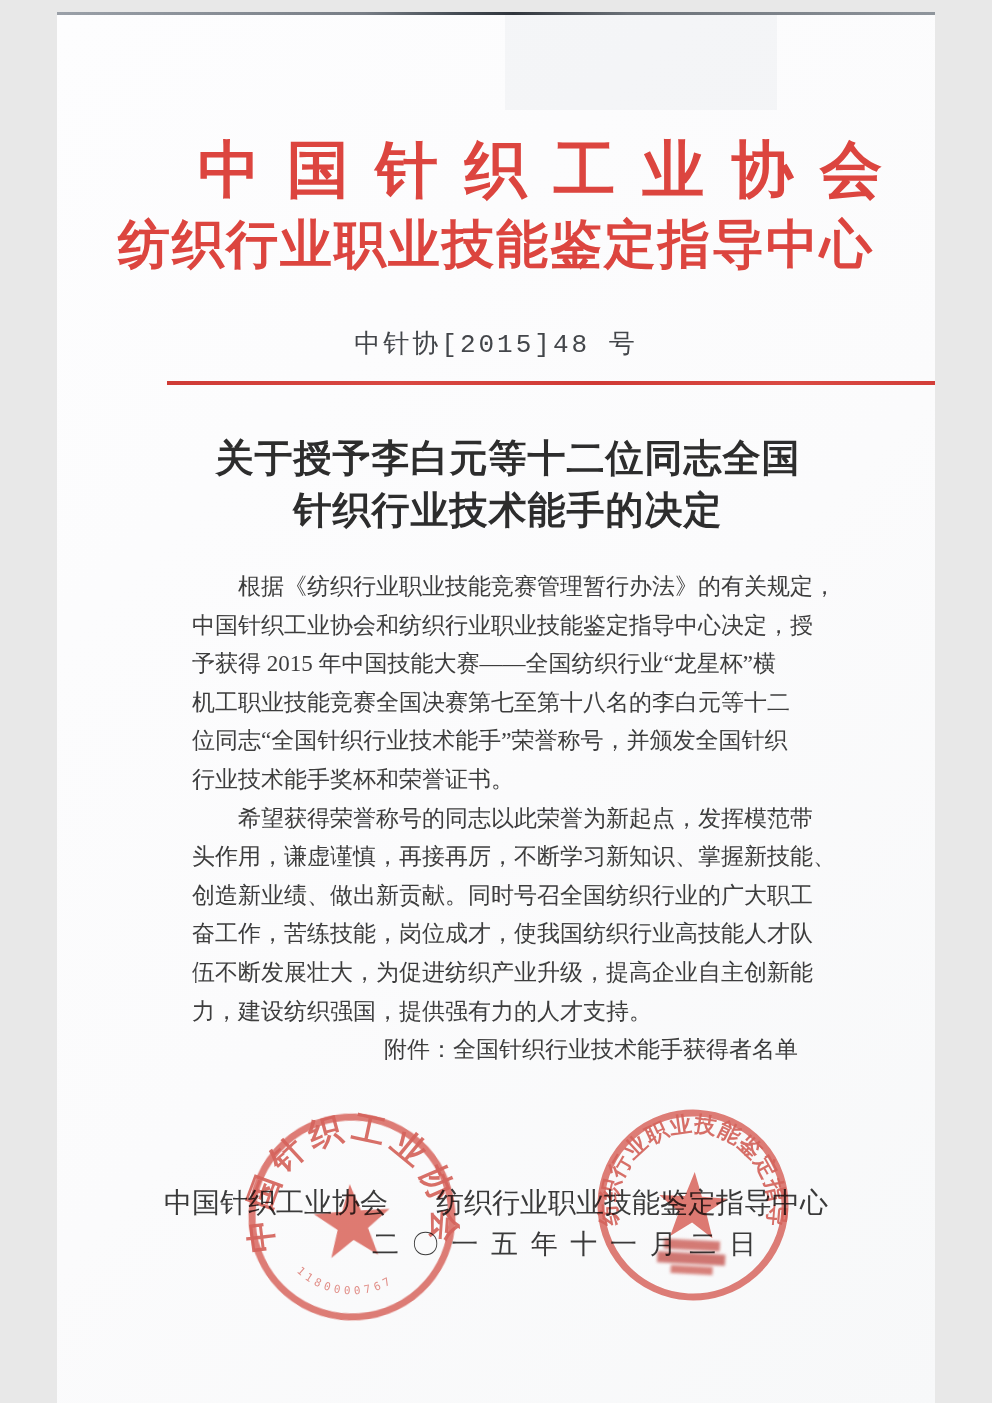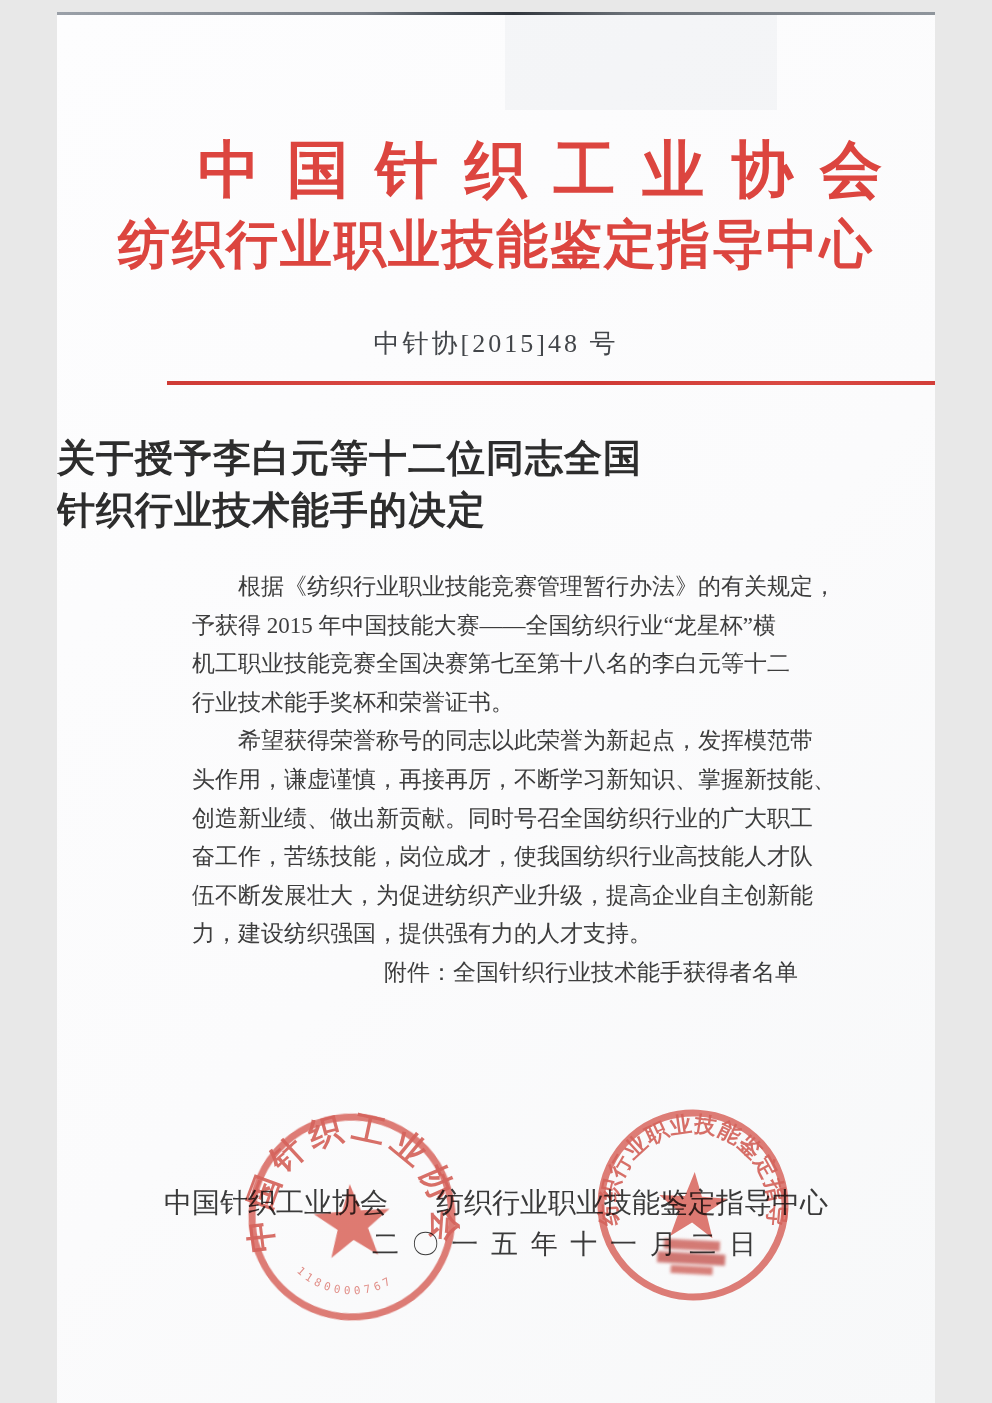--- a/index.html
+++ b/index.html
@@ -33,28 +33,28 @@
     text-align: justify; text-align-last: justify; text-justify: inter-character;
     white-space: nowrap; letter-spacing: 26px;
   }
   .org-title-2 {
     position:absolute; top:198px; left:0; width:100%;
     font-size:52px; font-weight:bold; color:#dc453f;
     text-align:center; letter-spacing:2px; white-space:nowrap;
   }
   .doc-number {
     position:absolute; top:314px; left:0; width:100%;
-    font-size:26px; color:#43464a; text-align:center; letter-spacing:3px;
+    font-size:26px; color:#43464a; text-align:center; letter-spacing:3px;font-family:Liberation Mono, monospace;
   }
   .red-divider {
     position:absolute; top:369px; left:110px; width:778px; height:4px;
     background: linear-gradient(to right,#cf3b36 0%,#d94842 30%,#d03a35 55%,#da4a43 80%,#d23d38 100%);
   }
   
-  .doc-title { position:absolute; top:420px; left:0; width:100%; color:#2d2d2d; }
+  .doc-title { position:absolute; top:420px; left:0; width:100%; text-align:center; color:#2d2d2d;padding-left:12px; }
   .doc-title .t-line { font-size:38px; font-weight:bold; line-height:52px; letter-spacing:1px; }
   
   .body-text {
     position:absolute; top:556px; left:135px; width:752px;
     font-size:23px; line-height:38.6px; color:#3d3d3d;
   }
   .para .line { white-space:nowrap; }
   .para .line:first-child { text-indent:2em; }
   .attachment-line { white-space:nowrap; text-indent:2em;text-align:center; }
   
@@ -89,22 +89,24 @@
   <div class="red-divider"></div>
 
   <div class="doc-title">
     <div class="t-line">关于授予李白元等十二位同志全国</div>
     <div class="t-line">针织行业技术能手的决定</div>
   </div>
 
   <div class="body-text">
     <div class="para">
         <div class="line">根据《纺织行业职业技能竞赛管理暂行办法》的有关规定，</div>
+        <div class="line">中国针织工业协会和纺织行业职业技能鉴定指导中心决定，授</div>
         <div class="line">予获得 2015 年中国技能大赛——全国纺织行业“龙星杯”横</div>
         <div class="line">机工职业技能竞赛全国决赛第七至第十八名的李白元等十二</div>
+        <div class="line">位同志“全国针织行业技术能手”荣誉称号，并颁发全国针织</div>
         <div class="line">行业技术能手奖杯和荣誉证书。</div>
       </div>
     <div class="para">
         <div class="line">希望获得荣誉称号的同志以此荣誉为新起点，发挥模范带</div>
         <div class="line">头作用，谦虚谨慎，再接再厉，不断学习新知识、掌握新技能、</div>
         <div class="line">创造新业绩、做出新贡献。同时号召全国纺织行业的广大职工</div>
         <div class="line">奋工作，苦练技能，岗位成才，使我国纺织行业高技能人才队</div>
         <div class="line">伍不断发展壮大，为促进纺织产业升级，提高企业自主创新能</div>
         <div class="line">力，建设纺织强国，提供强有力的人才支持。</div>
       </div>

